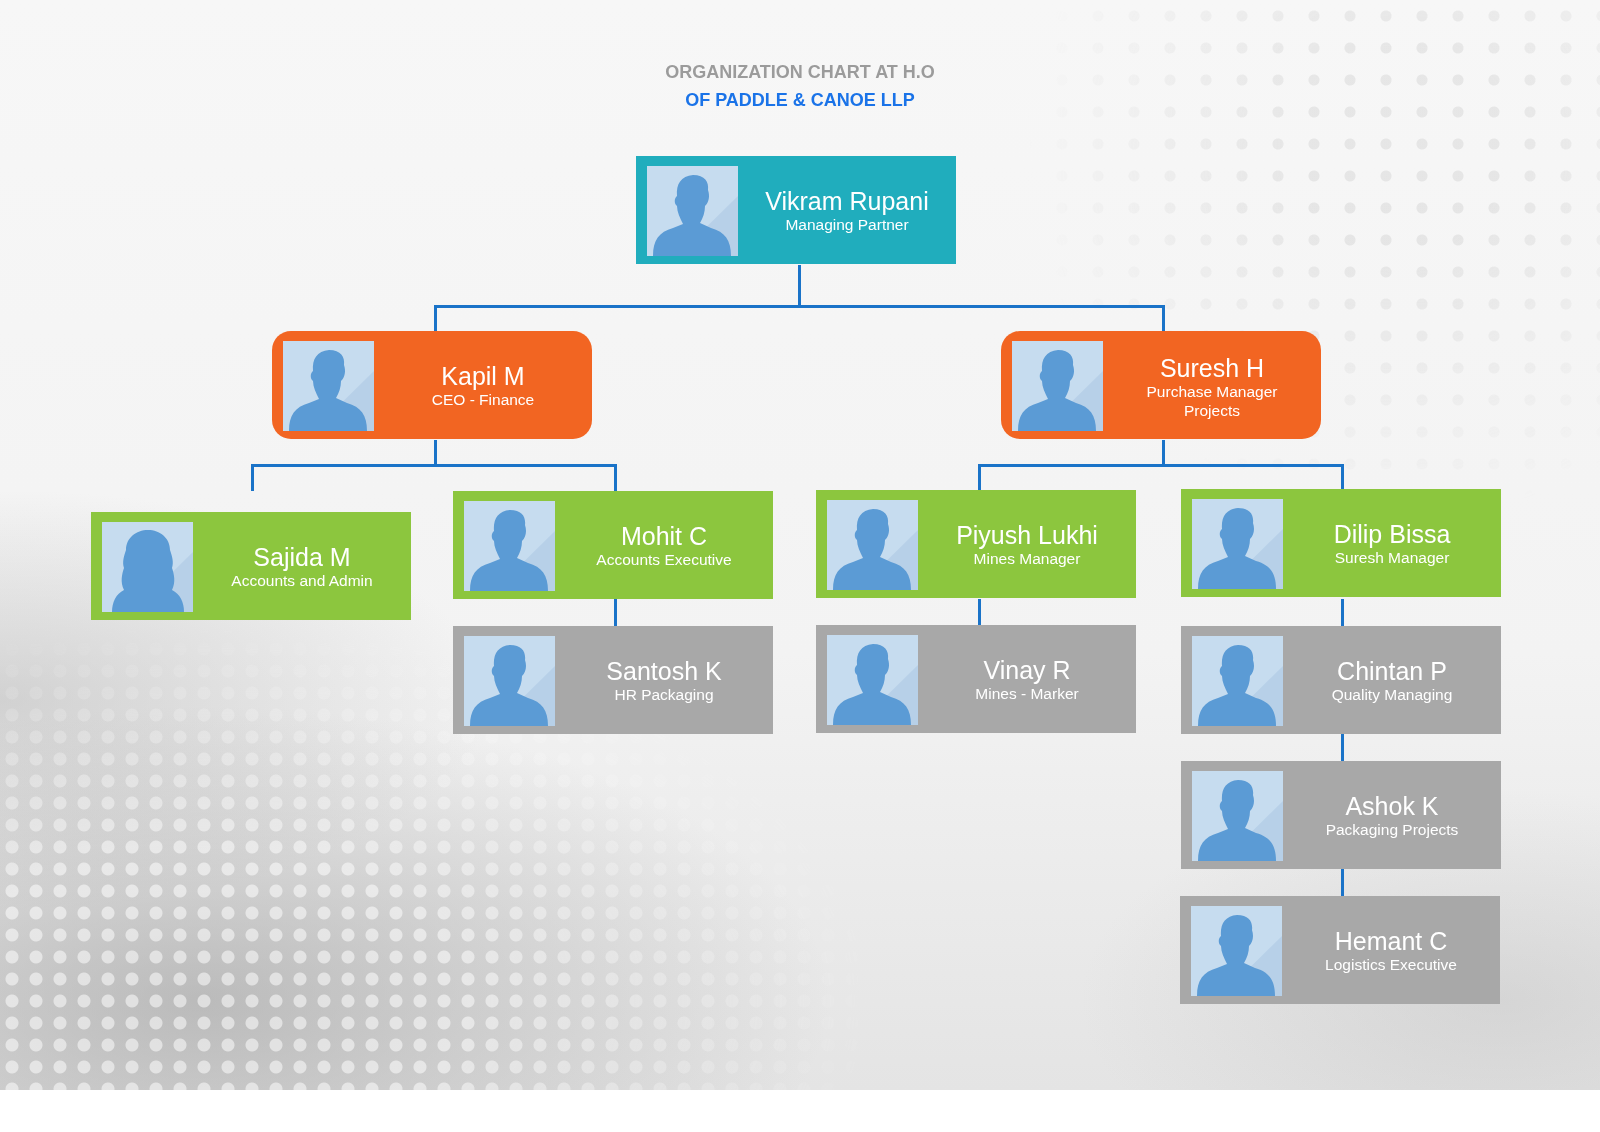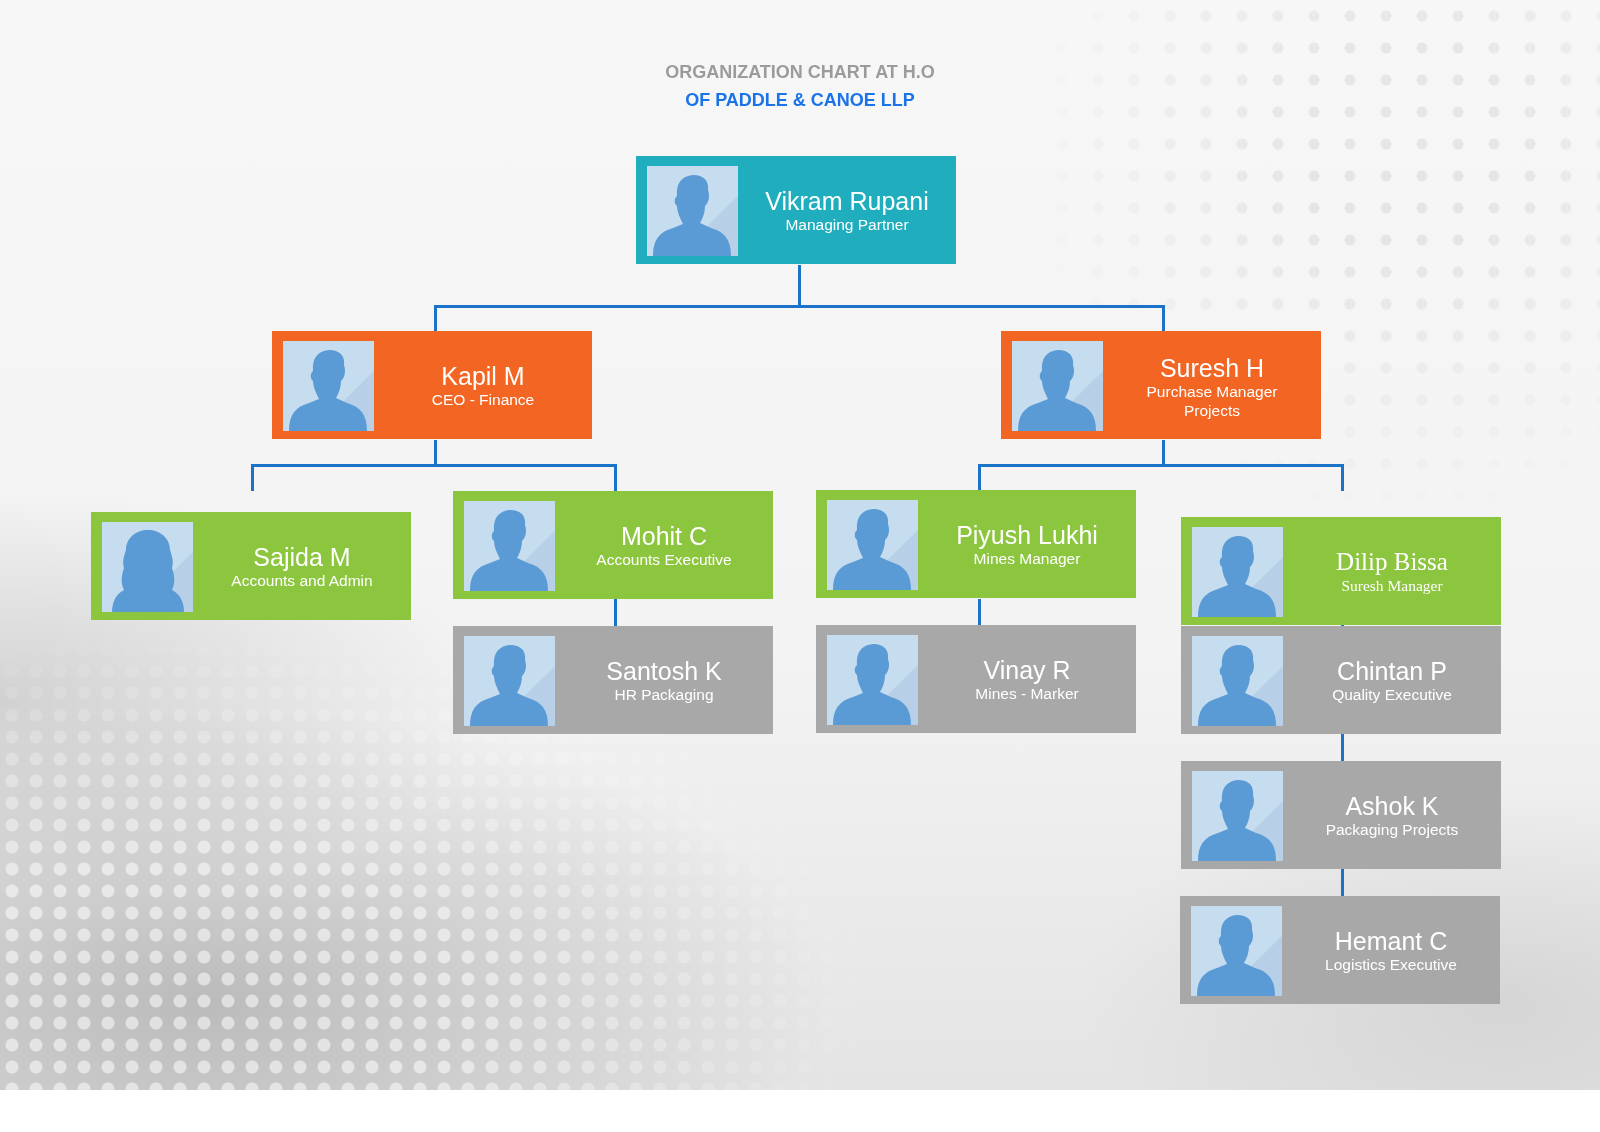--- a/index.html
+++ b/index.html
@@ -22,21 +22,21 @@
     background-size: 36px 32px;
     -webkit-mask-image: radial-gradient(ellipse 500px 500px at 1400px 150px, #000 20%, transparent 75%);
     mask-image: radial-gradient(ellipse 500px 500px at 1400px 150px, #000 20%, transparent 75%);
   }
   .title { position:absolute; left:0; width:1600px; text-align:center; font-weight:bold; font-size:18px; }
   .title1 { top:62px; color:#9b9b9b; }
   .title2 { top:90px; color:#1a73e8; }
   .line { position:absolute; background:#1a73c8; }
   .card { position:absolute; width:320px; height:108px; display:flex; align-items:center; box-sizing:border-box; }
   .teal { background:#20adbd;padding-left:43px; }
-  .orange { background:#f26522; }
+  .orange { background:#f26522;border-radius:19px; }
   .green { background:#8cc63e; }
   .gray { background:#a8a8a8; }
   .avatar { position:absolute; left:11px; top:10px; width:91px; height:90px; background:#c6dcef; overflow:hidden; }
   .avatar svg { width:91px; height:90px; display:block; }
   .text { position:absolute; left:102px; right:0; top:0; bottom:0; display:flex; flex-direction:column; align-items:center; justify-content:center; color:#fff; text-align:center; }
   .name { font-size:25px; line-height:28px; }
   .role { font-size:15.5px; line-height:19px; }
 </style>
 </head>
 <body>
@@ -151,21 +151,21 @@
       <svg>
         <use href="#male"></use>
       </svg>
     </div>
   <div class="text">
     <div class="name">Piyush Lukhi</div>
     <div class="role">Mines Manager</div>
   </div>
 </div>
 
-<div class="card green" style="left:1181px; top:517px;font-family:Liberation Serif, serif;">
+<div class="card green" style="left:1181px; top:489px;">
   <div class="avatar">
       <svg>
         <use href="#male"></use>
       </svg>
     </div>
   <div class="text">
     <div class="name">Dilip Bissa</div>
     <div class="role">Suresh Manager</div>
   </div>
 </div>
@@ -195,21 +195,21 @@
 </div>
 
 <div class="card gray" style="left:1181px; top:626px;">
   <div class="avatar">
       <svg>
         <use href="#male"></use>
       </svg>
     </div>
   <div class="text">
     <div class="name">Chintan P</div>
-    <div class="role">Quality Executive</div>
+    <div class="role">Quality Managing</div>
   </div>
 </div>
 
 <div class="card gray" style="left:1181px; top:761px;">
   <div class="avatar">
       <svg>
         <use href="#male"></use>
       </svg>
     </div>
   <div class="text">

